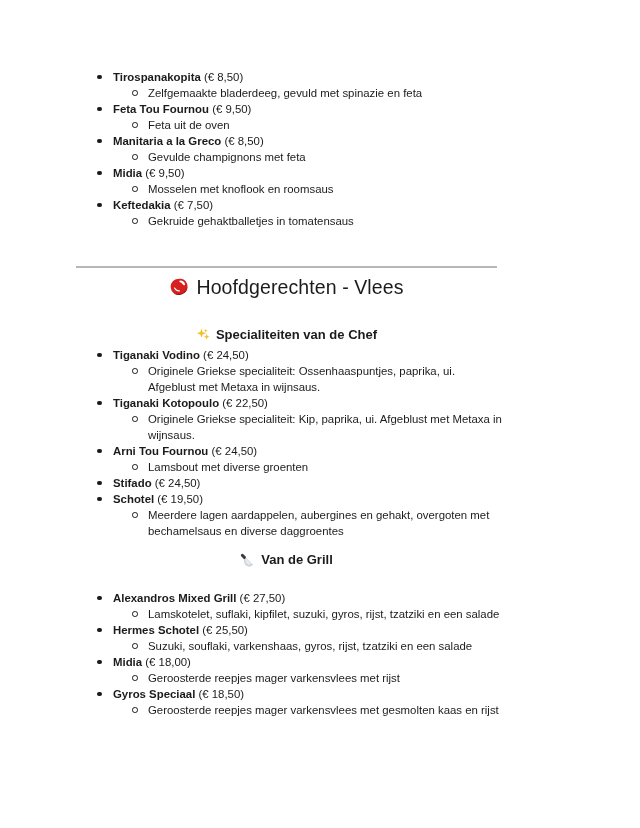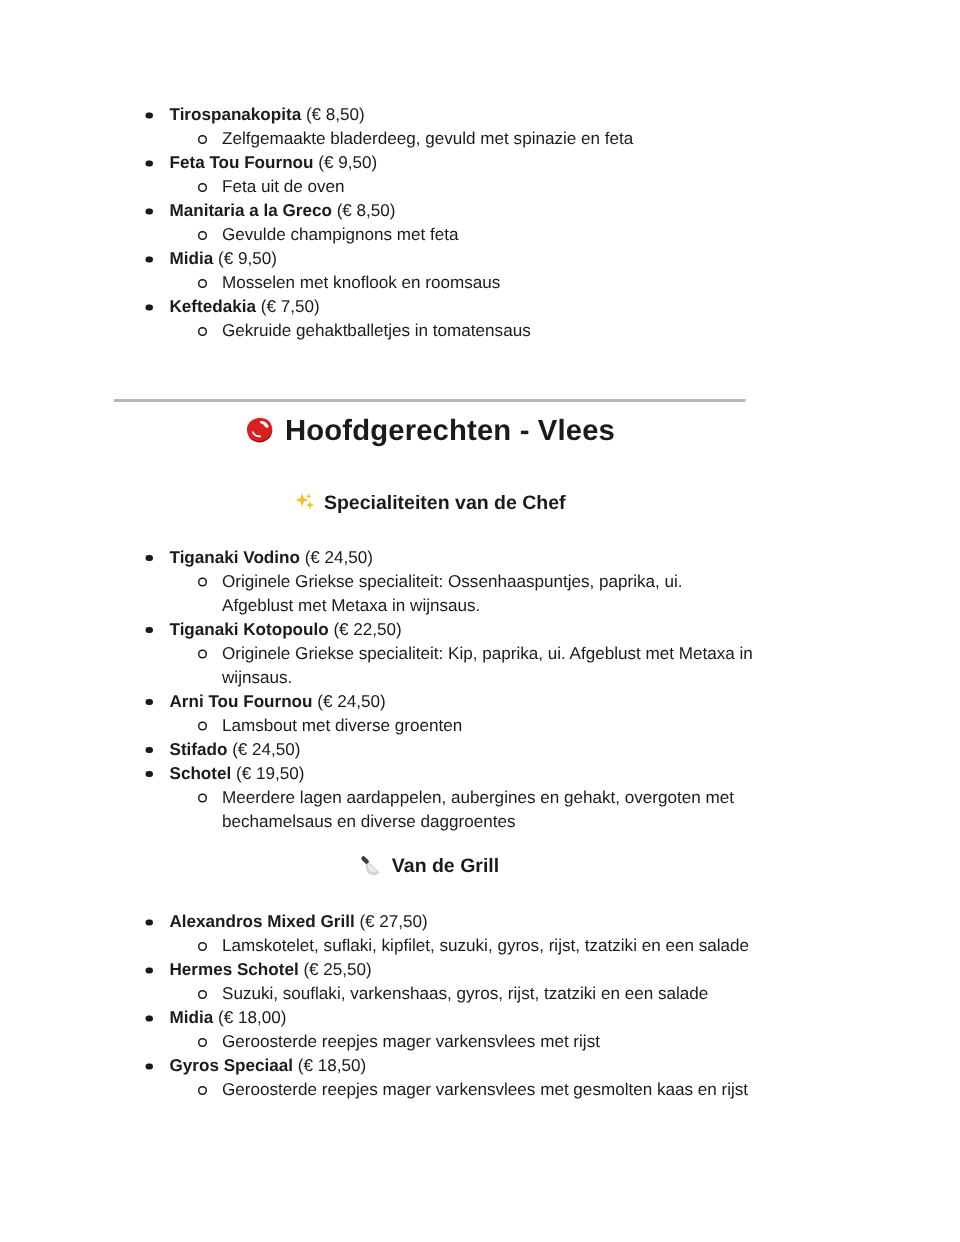--- a/index.html
+++ b/index.html
@@ -10,21 +10,21 @@
     box-sizing:border-box;
     padding:0 75px 0 76px;
     overflow:hidden;
     font-family:"Liberation Sans","DejaVu Sans",sans-serif;
     font-size:11.4px;
     line-height:16px;
     color:#1b1b1b;
   }
   ul.menu-list { list-style:none; margin:0; padding:0; margin-right:-8px; }
   ul.menu-list.first { margin-top:69px; }
-  ul.menu-list.chef  { margin-top:20px; }
+  ul.menu-list.chef  { margin-top:3px; }
   ul.menu-list.grill { margin-top:21px; }
   .mi-title { position:relative; padding-left:37px; }
   .mi-name  { font-weight:700; }
   .bullet-dot {
     position:absolute; left:21px; top:5.5px;
     width:4.5px; height:4.5px; border-radius:50%;
     background:#1b1b1b;
   }
   .mi-desc { position:relative; padding-left:72px; }
   .bullet-ring {
@@ -32,21 +32,21 @@
     width:3.6px; height:3.6px; border-radius:50%;
     border:1.1px solid #1b1b1b; background:transparent;
   }
   hr.divider {
     border:none; height:0;
     border-top:2px solid #b7b7b7;
     margin:37px 0 0 0;
   }
   h1.main-title {
     margin:6px 0 0 0;
-    font-size:19.5px; line-height:26px; font-weight:700;
+    font-size:19.5px; line-height:26px; font-weight:400;
     display:flex; justify-content:center; align-items:center; gap:7px;
     letter-spacing:0.1px;
   }
   p.intro {
     margin:2px auto 0 auto;
     max-width:436px;
     text-align:center;
     font-style:italic;
     line-height:16.5px;
   }

